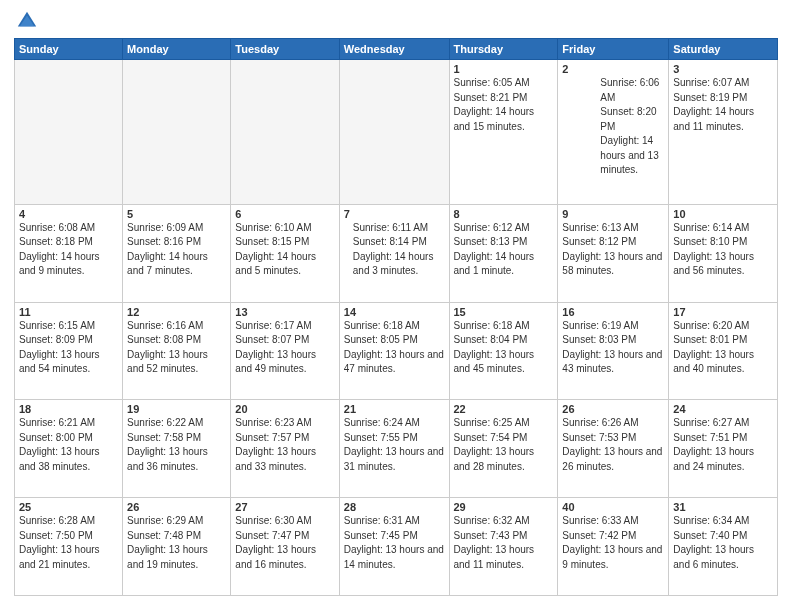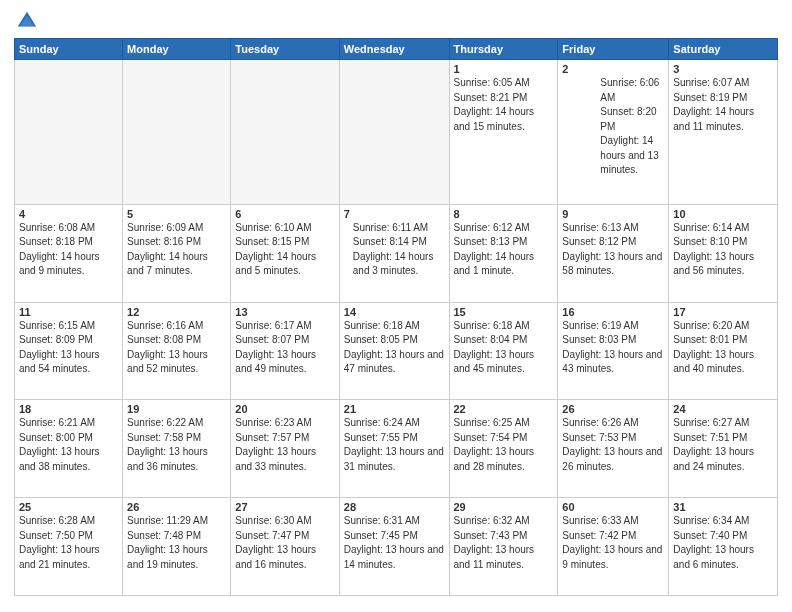--- a/index.html
+++ b/index.html
@@ -307,21 +307,21 @@
           </tr>
           <tr>
             <td>
               <span class="day-num">25</span>
               <div class="day-info" style="white-space: pre-line;">Sunrise: 6:28 AM
 Sunset: 7:50 PM
 Daylight: 13 hours and 21 minutes.</div>
             </td>
             <td>
               <span class="day-num">26</span>
-              <div class="day-info" style="white-space: pre-line;">Sunrise: 11:29 AM
+              <div class="day-info" style="white-space: pre-line;">Sunrise: 6:29 AM
 Sunset: 7:48 PM
 Daylight: 13 hours and 19 minutes.</div>
             </td>
             <td>
               <span class="day-num">27</span>
               <div class="day-info" style="white-space: pre-line;">Sunrise: 6:30 AM
 Sunset: 7:47 PM
 Daylight: 13 hours and 16 minutes.</div>
             </td>
             <td>
@@ -330,21 +330,21 @@
 Sunset: 7:45 PM
 Daylight: 13 hours and 14 minutes.</div>
             </td>
             <td>
               <span class="day-num">29</span>
               <div class="day-info" style="white-space: pre-line;">Sunrise: 6:32 AM
 Sunset: 7:43 PM
 Daylight: 13 hours and 11 minutes.</div>
             </td>
             <td>
-              <span class="day-num">60</span>
+              <span class="day-num">40</span>
               <div class="day-info" style="white-space: pre-line;">Sunrise: 6:33 AM
 Sunset: 7:42 PM
 Daylight: 13 hours and 9 minutes.</div>
             </td>
             <td>
               <span class="day-num">31</span>
               <div class="day-info" style="white-space: pre-line;">Sunrise: 6:34 AM
 Sunset: 7:40 PM
 Daylight: 13 hours and 6 minutes.</div>
             </td>

